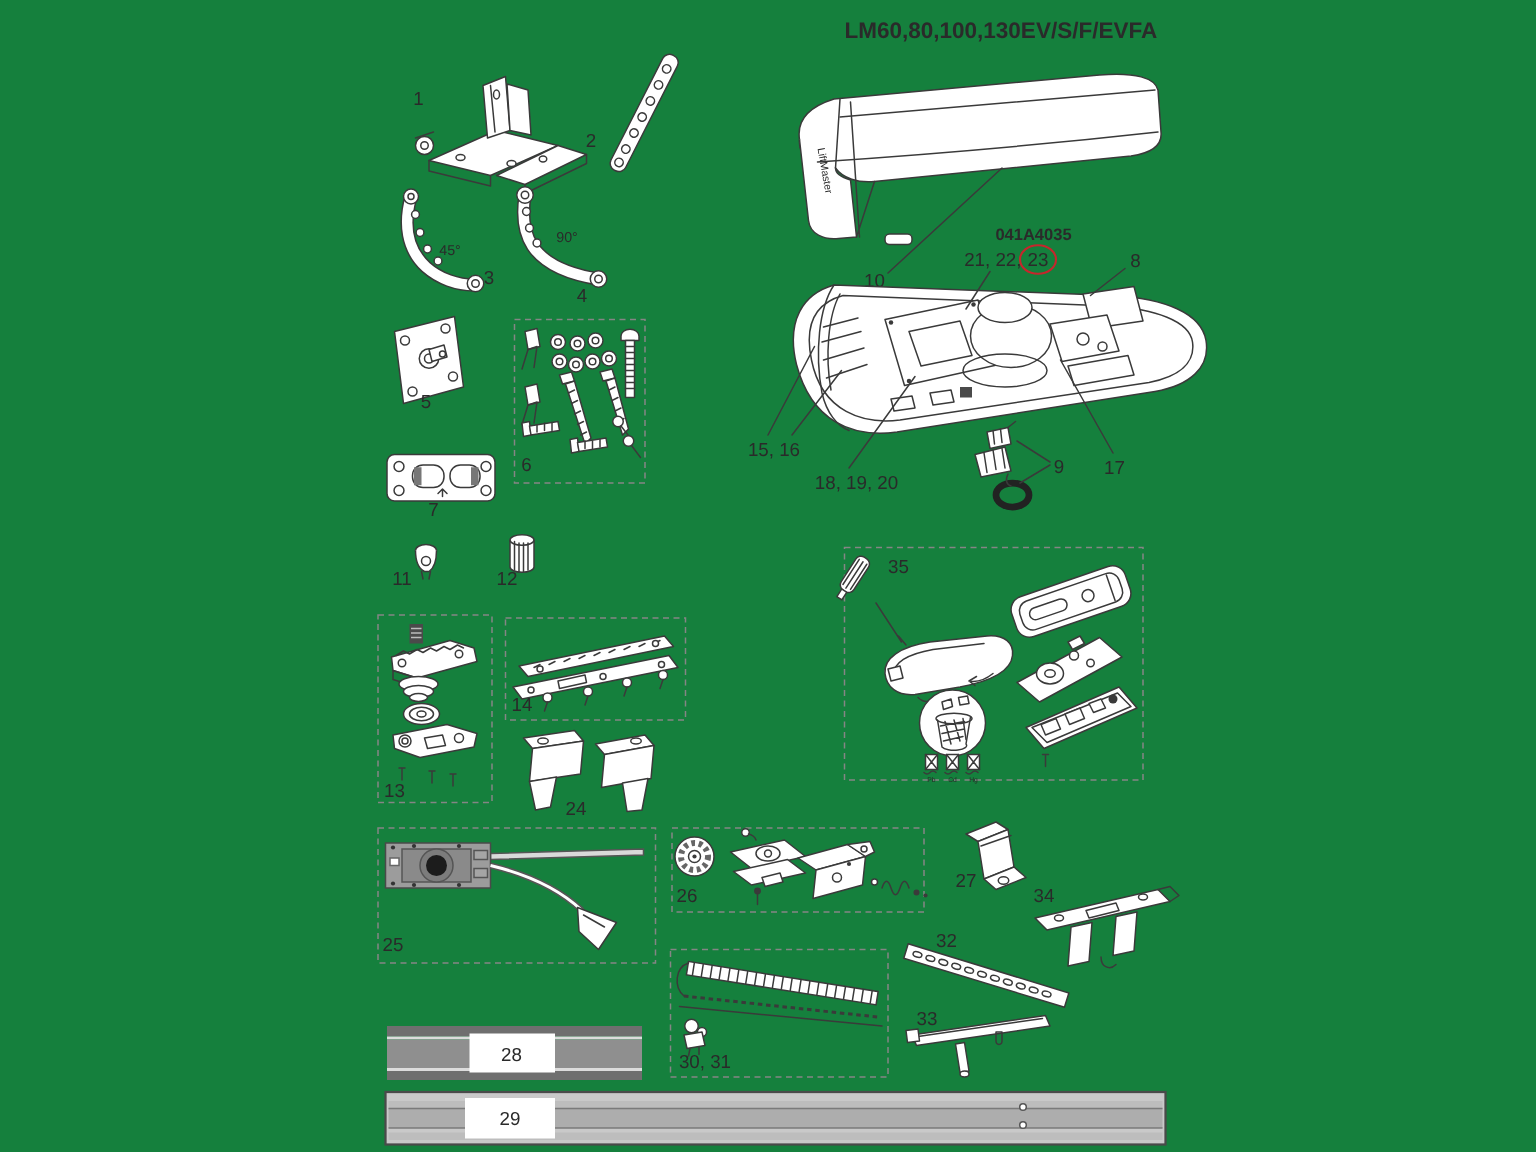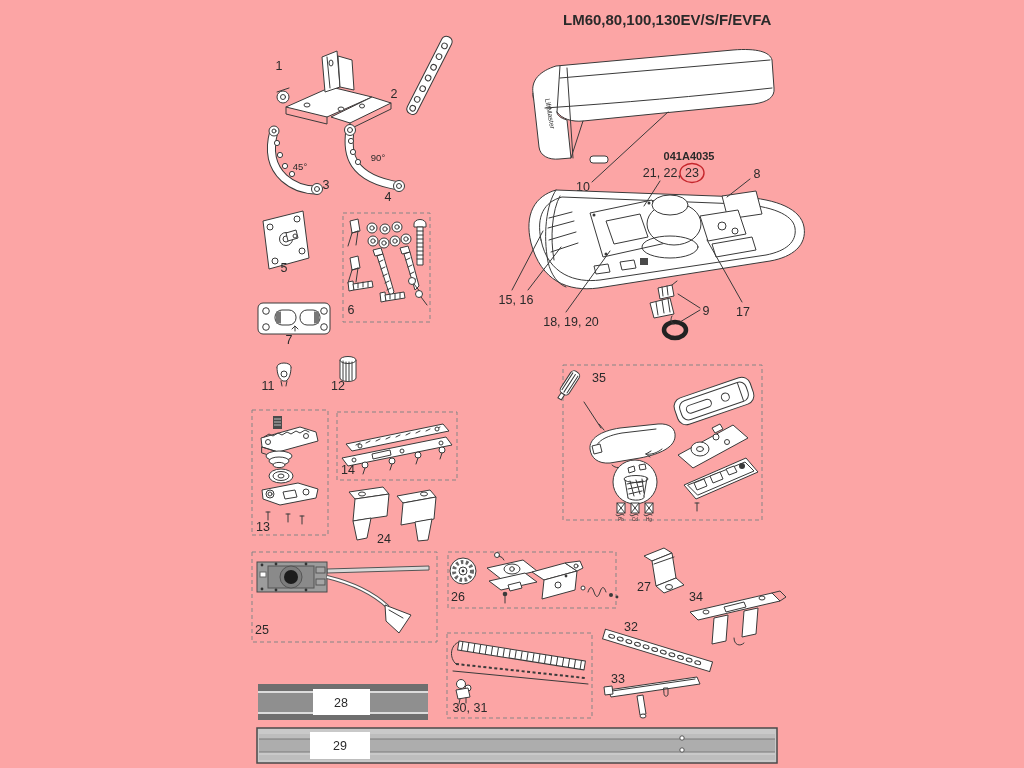--- a/index.html
+++ b/index.html
@@ -1,16 +1,16 @@
 <!DOCTYPE html>
 <html><head>
 <meta charset="utf-8">
 <style>
   html,body{margin:0;padding:0;background:#ffffff;}
-  .stage{position:relative;width:1024px;height:768px;background:#fca5a5;overflow:hidden;
+  .stage{position:relative;width:1024px;height:768px;background:#15803d;overflow:hidden;
          font-family:"Liberation Sans",sans-serif;}
   svg{position:absolute;left:0;top:0;}
   svg text{font-family:"Liberation Sans",sans-serif;fill:#2a2a2a;}
   .num{font-size:12.5px;}
   .small{font-size:9.5px;}
   .tiny{font-size:4.5px;}
   .ttl{font-size:15px;font-weight:bold;}
   .code{font-size:11px;font-weight:bold;}
   .ln{fill:none;stroke:#3a3a3a;stroke-width:1;stroke-linejoin:round;stroke-linecap:round;}
   .lnw{fill:#ffffff;stroke:#3a3a3a;stroke-width:1;stroke-linejoin:round;}

